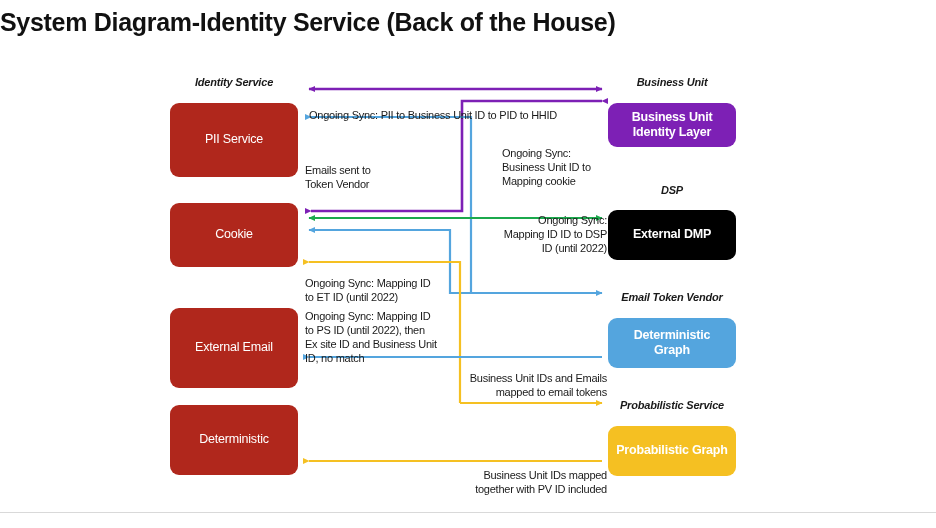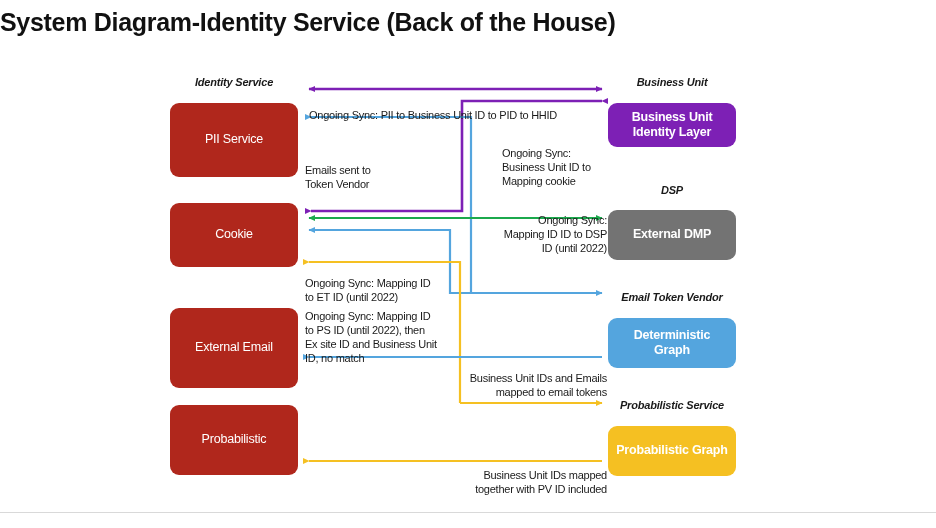--- a/index.html
+++ b/index.html
@@ -133,29 +133,29 @@
 
   <div class="node left" style="left:170px;top:203px;width:128px;height:64px;background:#B0271C;">
     <span>Cookie</span>
   </div>
 
   <div class="node left" style="left:170px;top:308px;width:128px;height:80px;background:#B0271C;">
     <span>External Email</span>
   </div>
 
   <div class="node left" style="left:170px;top:405px;width:128px;height:70px;background:#B0271C;">
-    <span>Probabilistic</span>
+    <span>Deterministic</span>
   </div>
 
   <div class="node right" style="left:608px;top:103px;width:128px;height:44px;background:#7D20B5;">
     <span>Business Unit
 Identity Layer</span>
   </div>
 
-  <div class="node right" style="left:608px;top:210px;width:128px;height:50px;background:#737373;">
+  <div class="node right" style="left:608px;top:210px;width:128px;height:50px;background:#000000;">
     <span>External DMP</span>
   </div>
 
   <div class="node right" style="left:608px;top:318px;width:128px;height:50px;background:#54A5DE;">
     <span>Deterministic Graph</span>
   </div>
 
   <div class="node right" style="left:608px;top:426px;width:128px;height:50px;background:#F5C022;">
     <span>Probabilistic Graph</span>
   </div>

